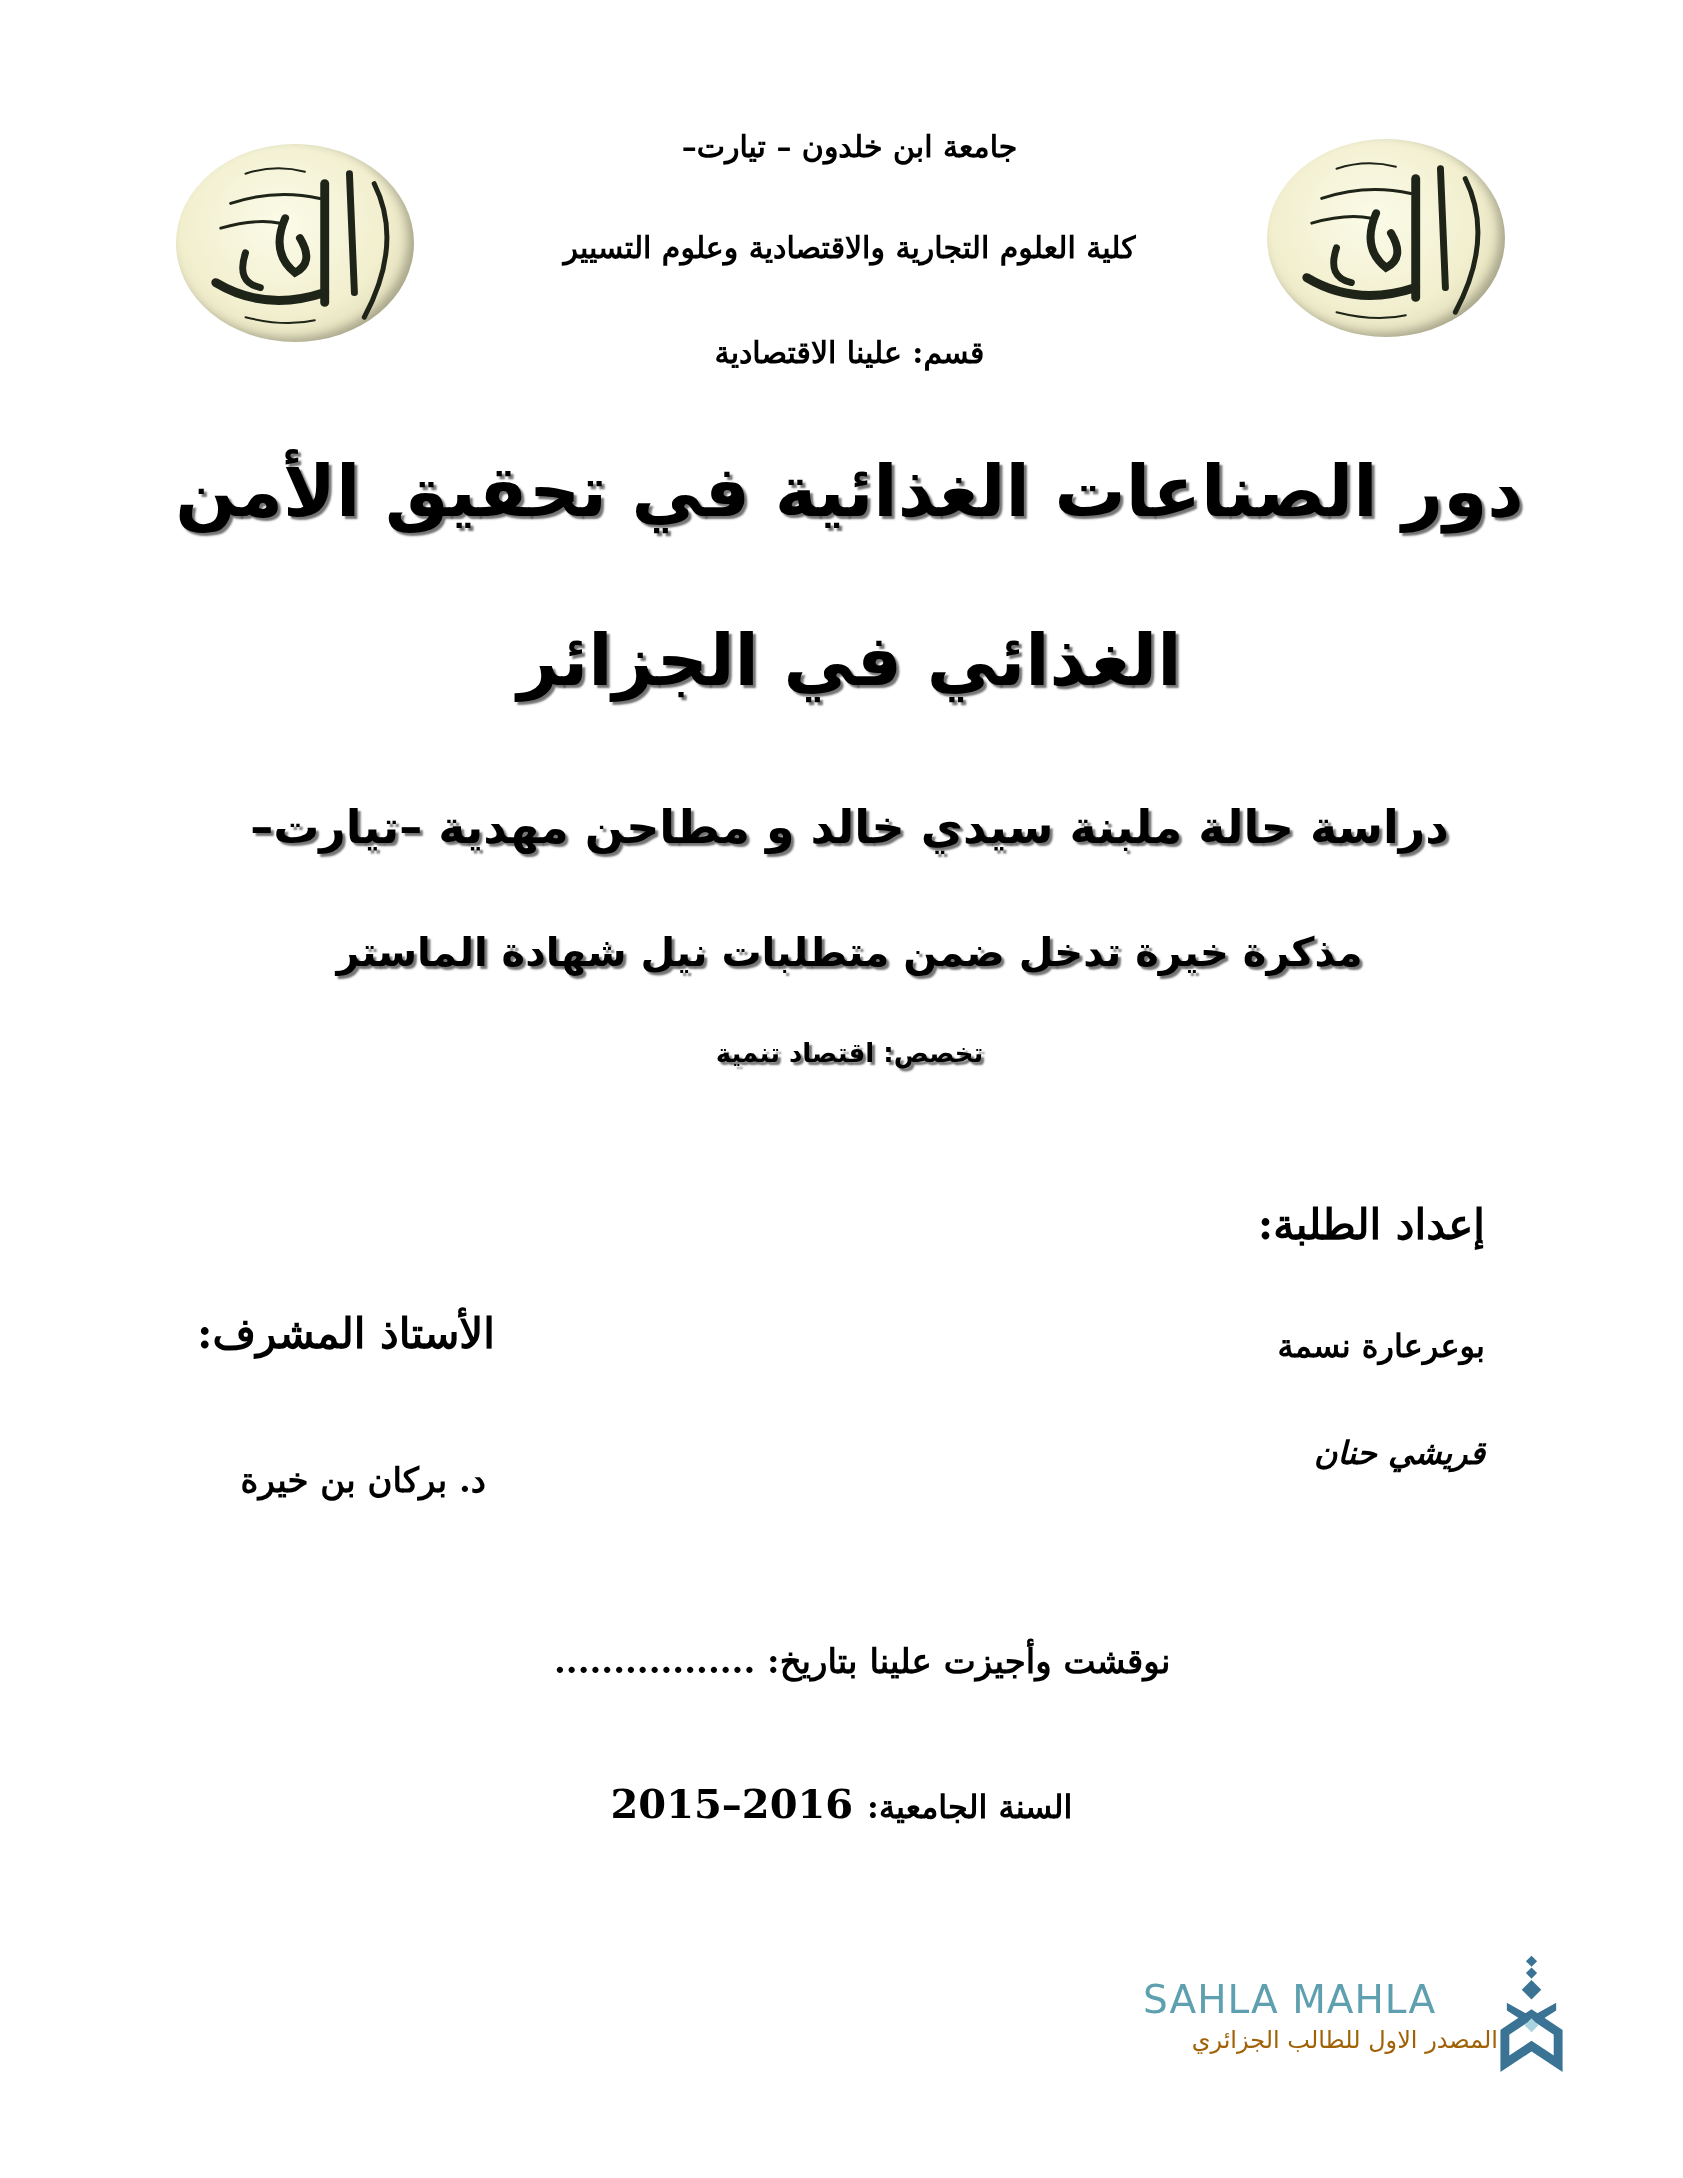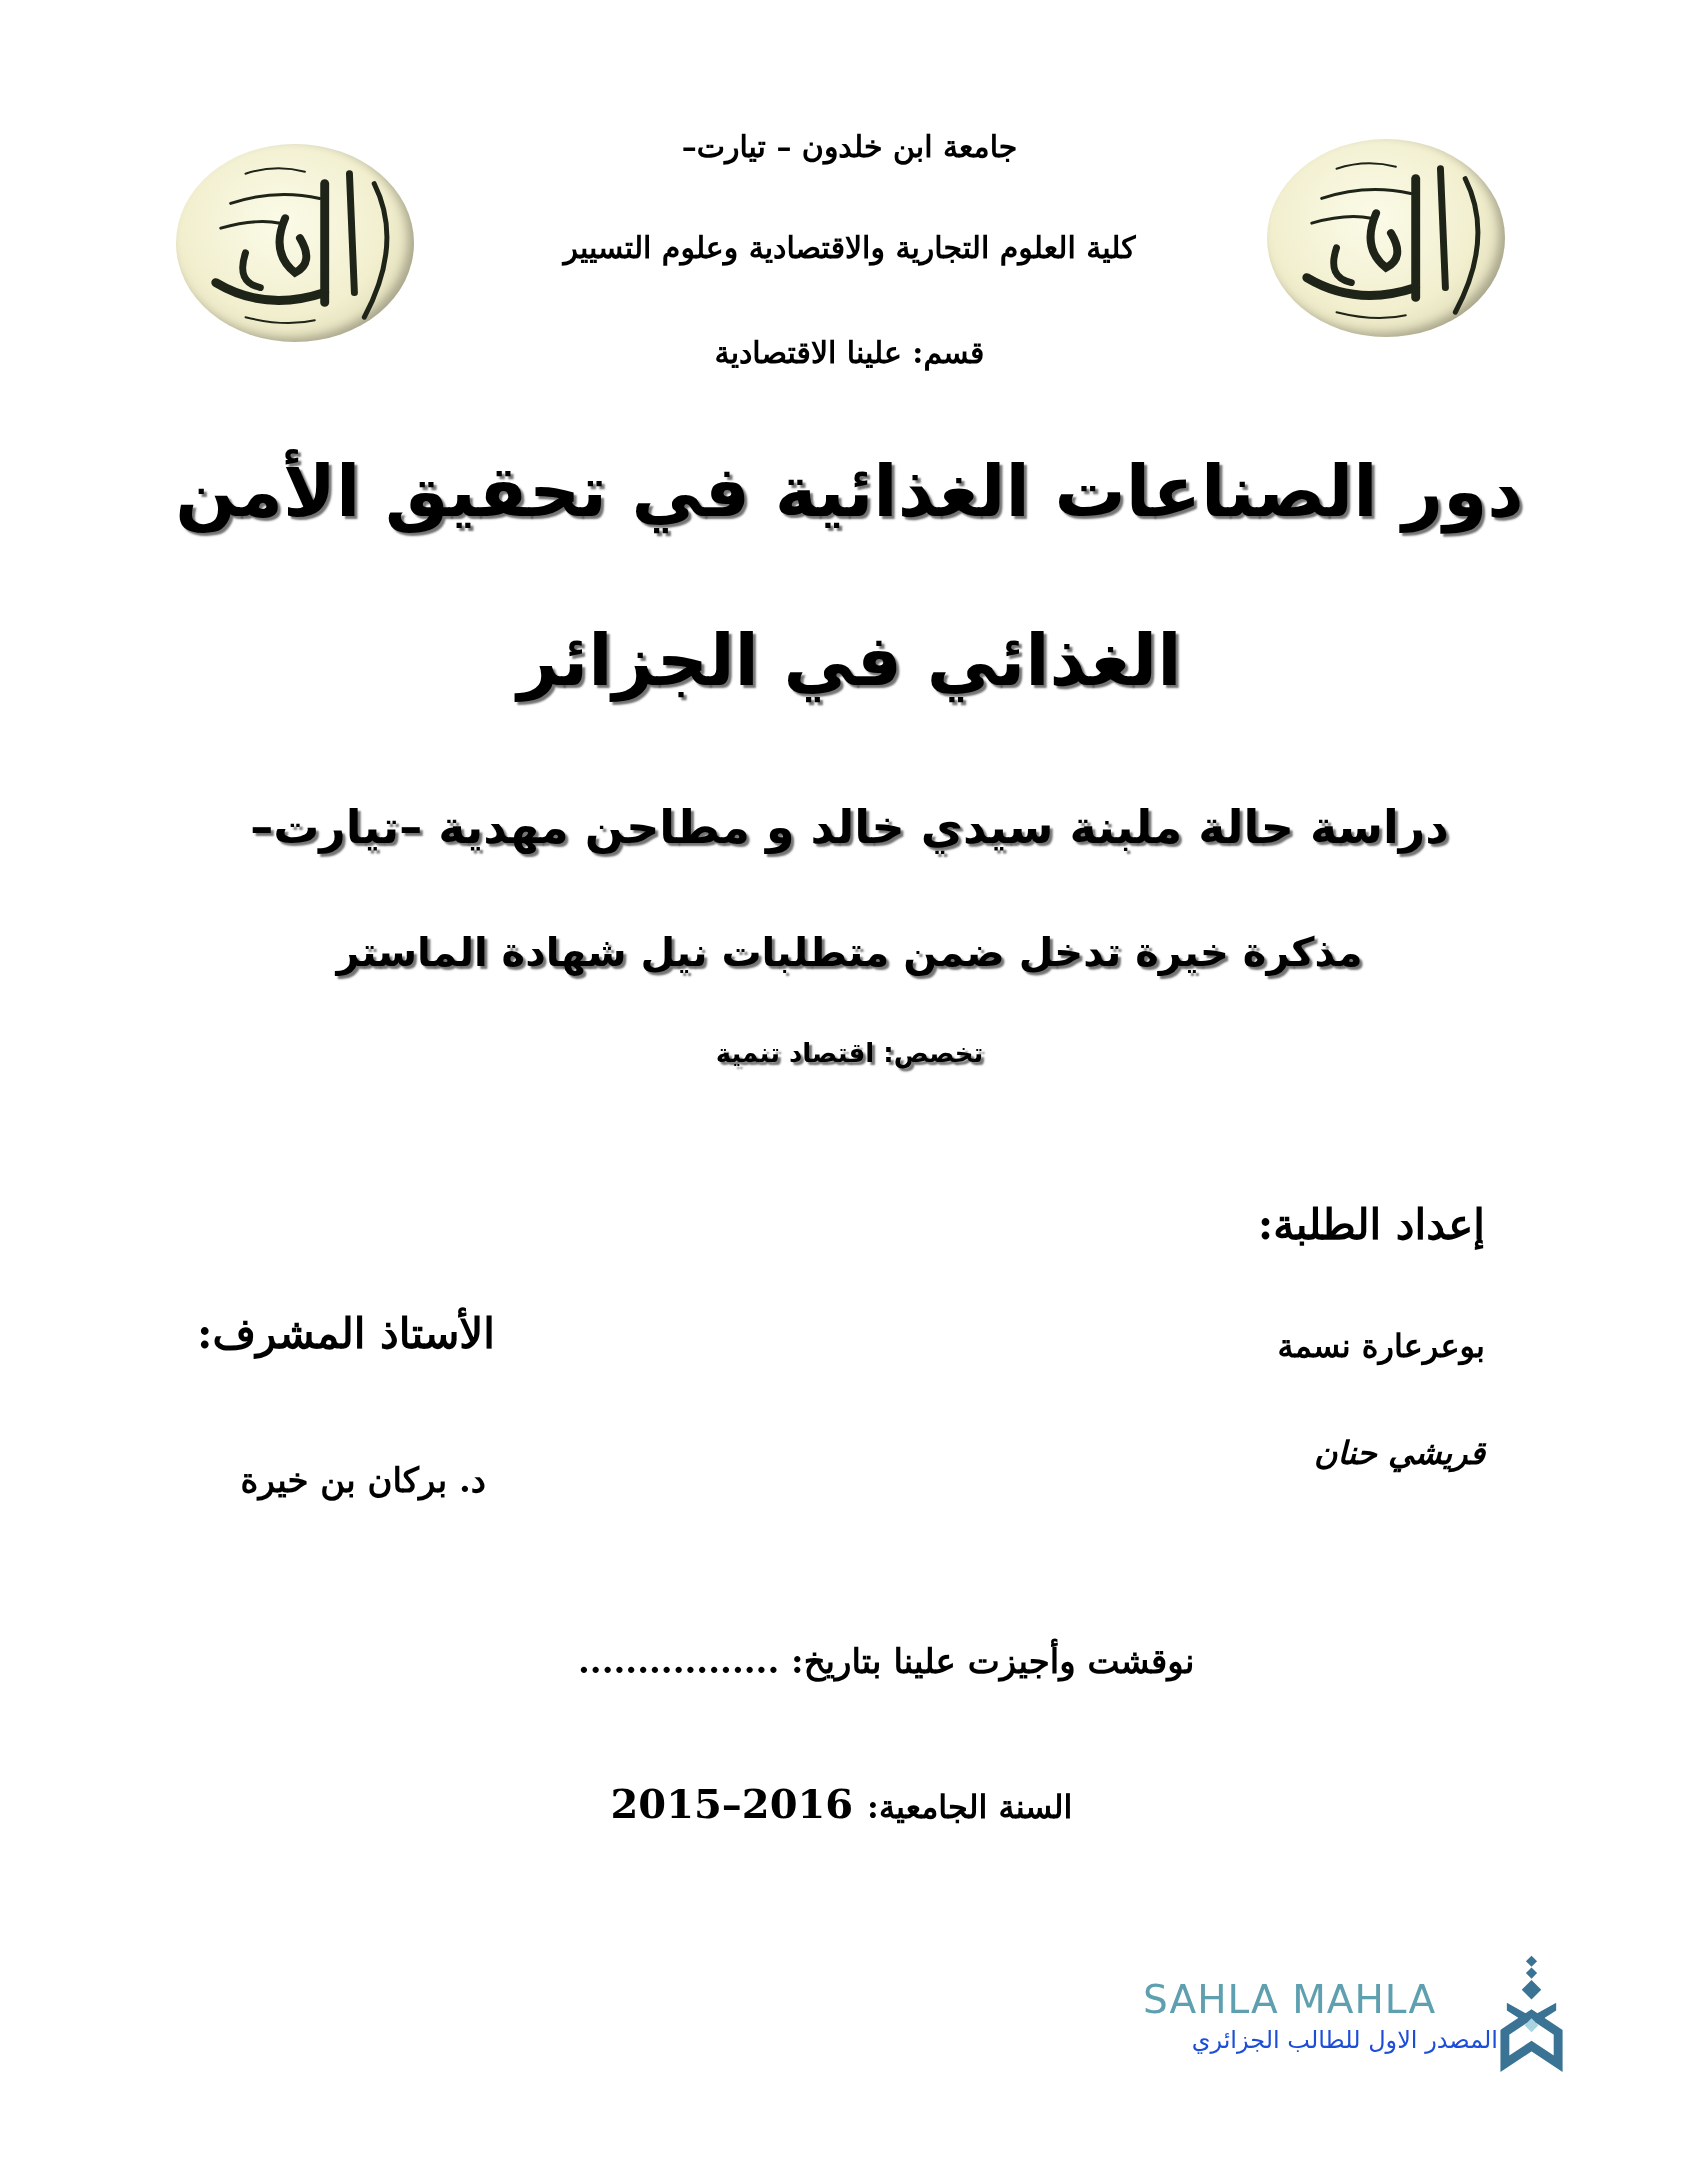--- a/index.html
+++ b/index.html
@@ -16,21 +16,21 @@
     .seal { position: absolute; width: 238px; height: 198px; border-radius: 50%;
             background: radial-gradient(ellipse at 45% 40%, #fbfbe8 0%, #f2efcf 55%, #d9d5b0 85%, #b9b493 100%);
             box-shadow: inset -6px -4px 10px rgba(0,0,0,0.25); overflow: hidden; }
     .seal svg { position: absolute; left: 0; top: 0; }
 
     
     .sm-logo { position: absolute; left: 1143px; top: 1965px; width: 426px; height: 109px; }
     .sm-text { position: absolute; left: 0; top: 12px; font-family: "DejaVu Sans", sans-serif;
                font-size: 39px; letter-spacing: 1px; color: #5fa0b0; }
     .sm-sub { position: absolute; left: 4px; top: 61px; font-family: "DejaVu Sans", sans-serif;
-              font-size: 24px; color: #1d4ed8; direction: rtl; width: 351px; text-align: right; }
+              font-size: 24px; color: #a16207; direction: rtl; width: 351px; text-align: right; }
   </style>
 </head>
 <body>
 
 <div class="seal" style="left:176px; top:144px;">
   <svg width="238" height="198" viewBox="0 0 240 200">
     <g fill="none" stroke="#1f2418" stroke-linecap="round">
       <path d="M40 140 Q90 170 150 150" stroke-width="9"></path>
       <path d="M150 40 L150 160" stroke-width="9"></path>
       <path d="M175 30 L180 150" stroke-width="7"></path>
@@ -75,21 +75,21 @@
 
 <div class="abs center rtl sansb shadow" style="top:1038px; font-size:26px;">تخصص: اقتصاد تنمية</div>
 
 <div class="abs rtl serifb" style="top:1200px; right:198px; font-size:42px;">إعداد الطلبة:</div>
 <div class="abs rtl serifb" style="top:1327px; right:198px; font-size:32px;">بوعرعارة نسمة</div>
 <div class="abs rtl serifb" style="top:1434px; right:198px; font-size:32px;font-style:italic;">قريشي حنان</div>
 
 <div class="abs rtl serifb" style="top:1309px; left:198px; width:297px; text-align:right; font-size:42px;">الأستاذ المشرف:</div>
 <div class="abs rtl serifb" style="top:1460px; left:238px; width:248px; text-align:right; font-size:34px;">د. بركان بن خيرة</div>
 
-<div class="abs serifb" style="top:1641px; left:554px; width:673px; font-size:34px; direction:ltr; text-align:left;margin-left:24px;">
+<div class="abs serifb" style="top:1641px; left:554px; width:673px; font-size:34px; direction:ltr; text-align:left;">
   <span>.................</span>
   <span class="rtl" style="unicode-bidi:embed; direction:rtl;">نوقشت وأجيزت علينا بتاريخ:</span>
 </div>
 
 <div class="abs serifb" style="top:1780px; left:594px; width:495px; font-size:40px; direction:ltr; text-align:center;">
   <span>2015–2016</span>
   <span style="unicode-bidi:embed; direction:rtl; font-size:32px;">السنة الجامعية:</span>
 </div>
 
 <div class="sm-logo">

